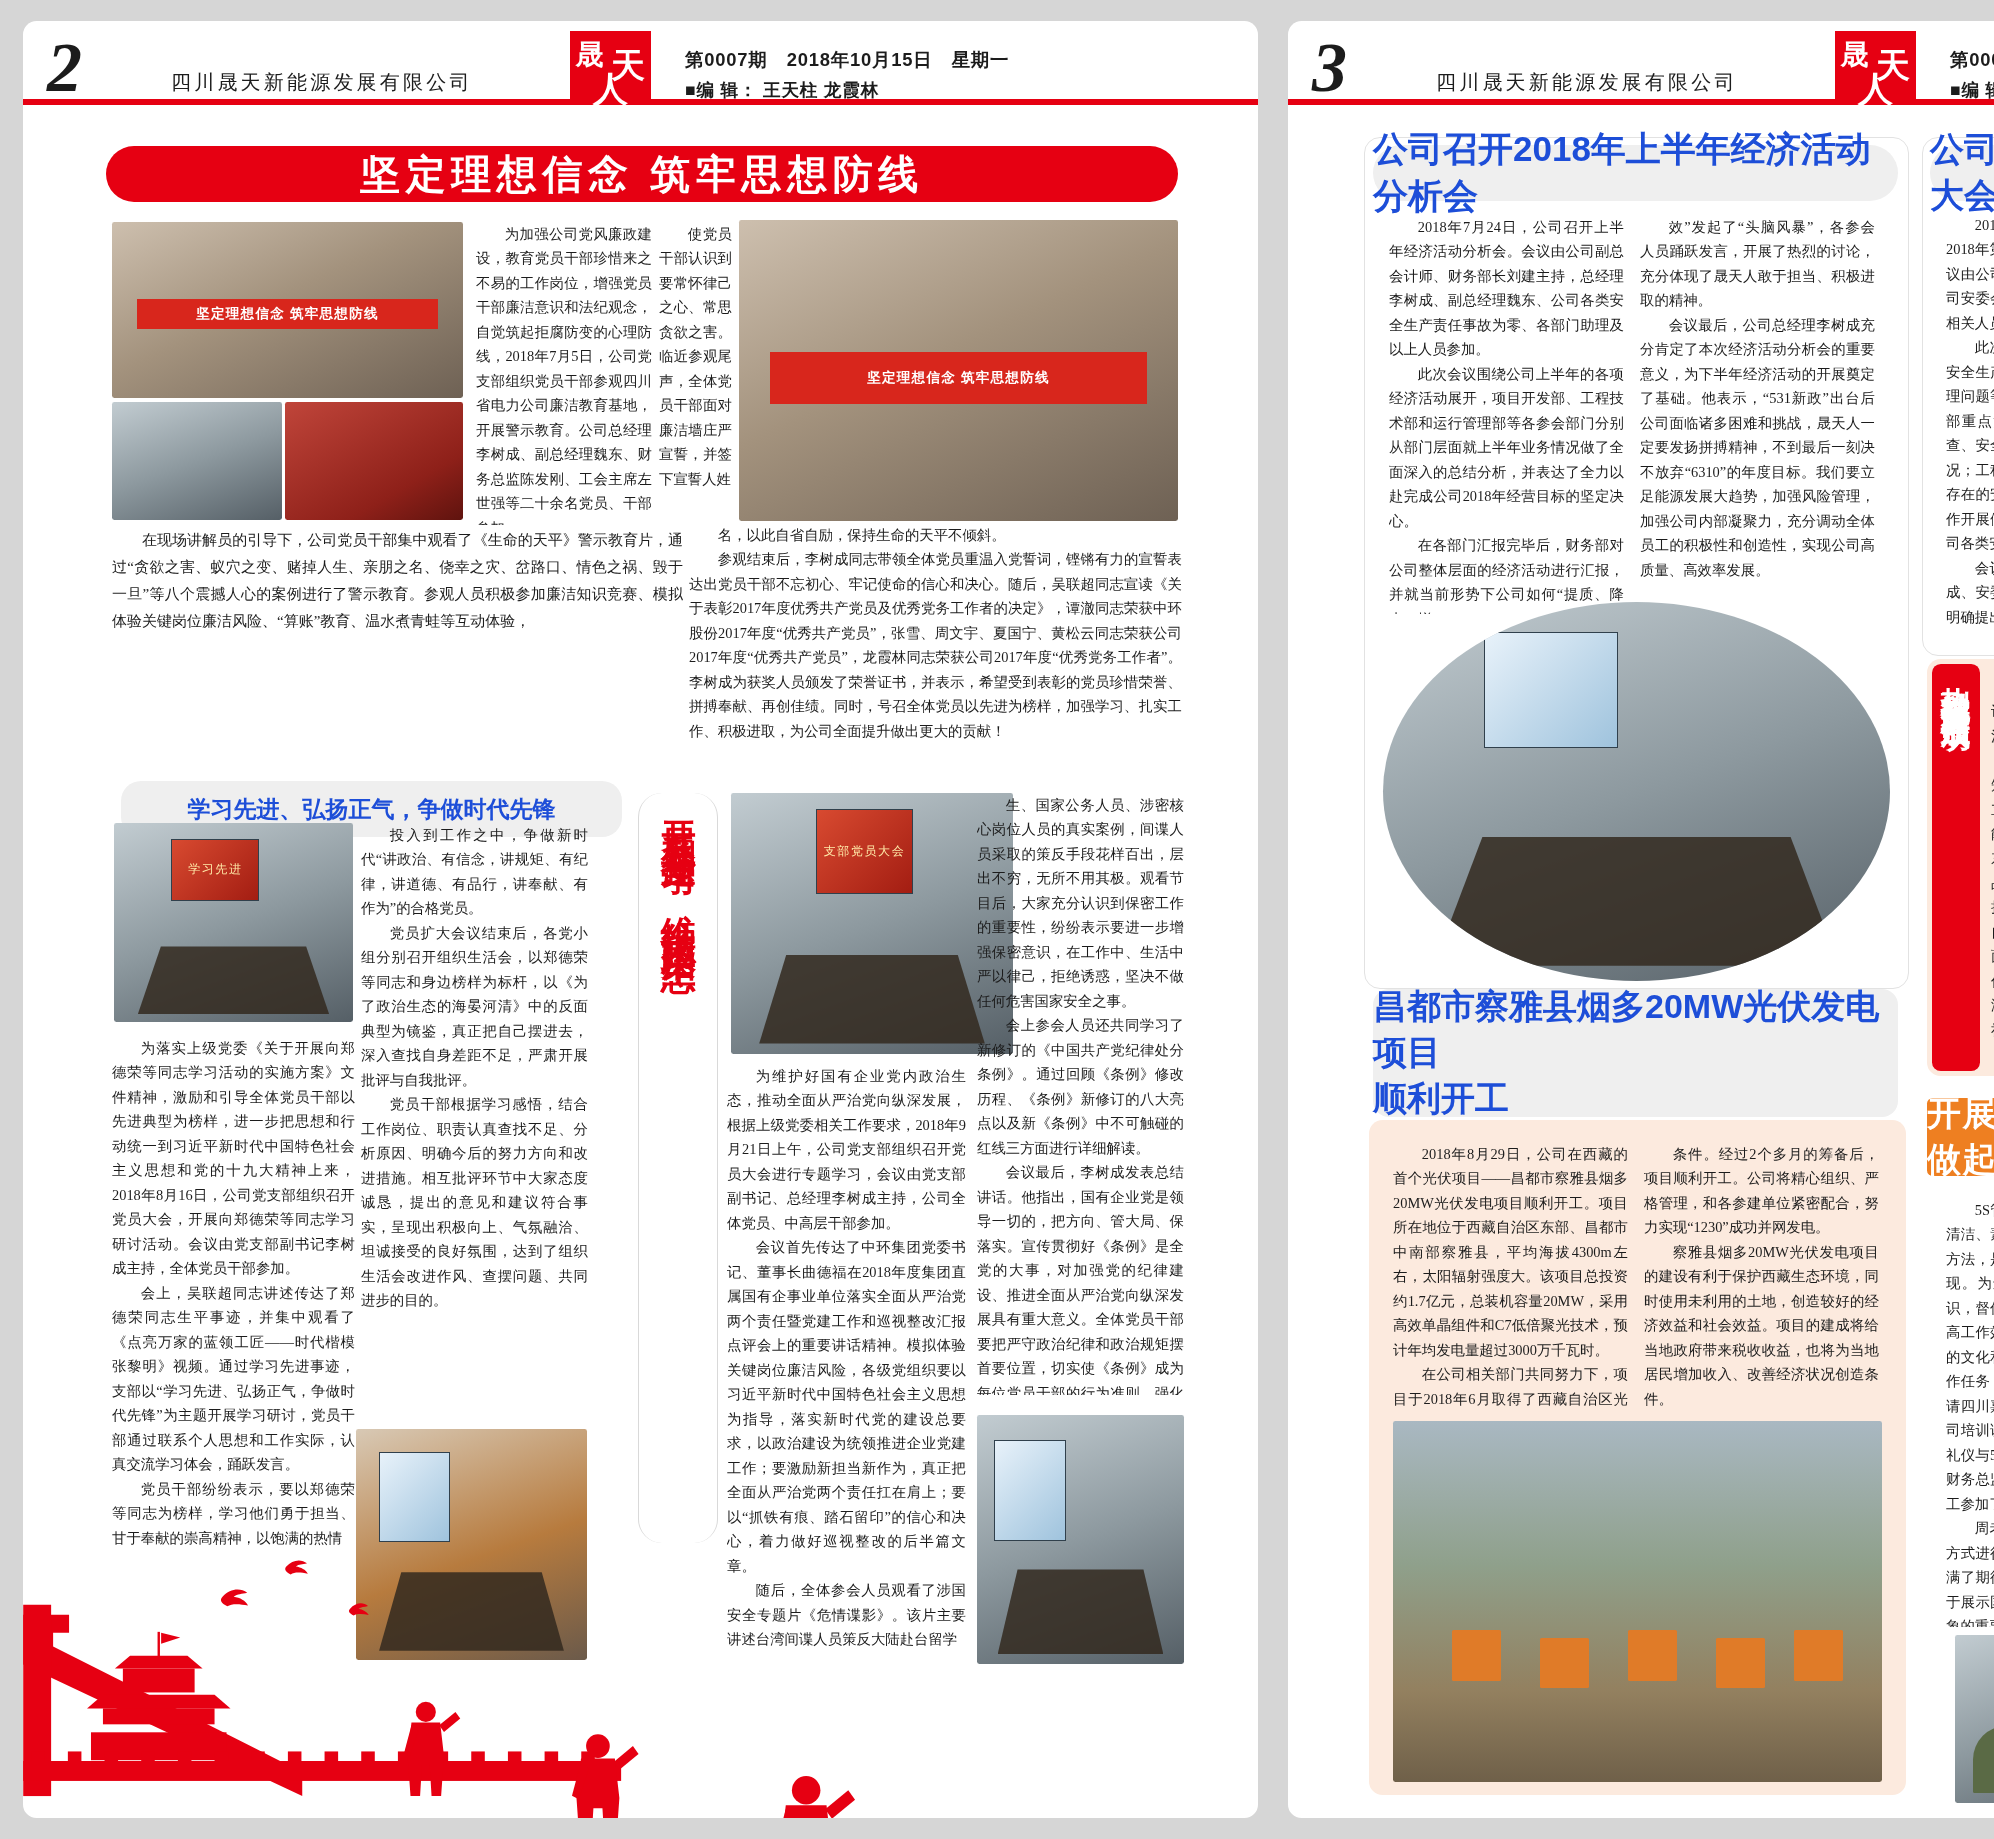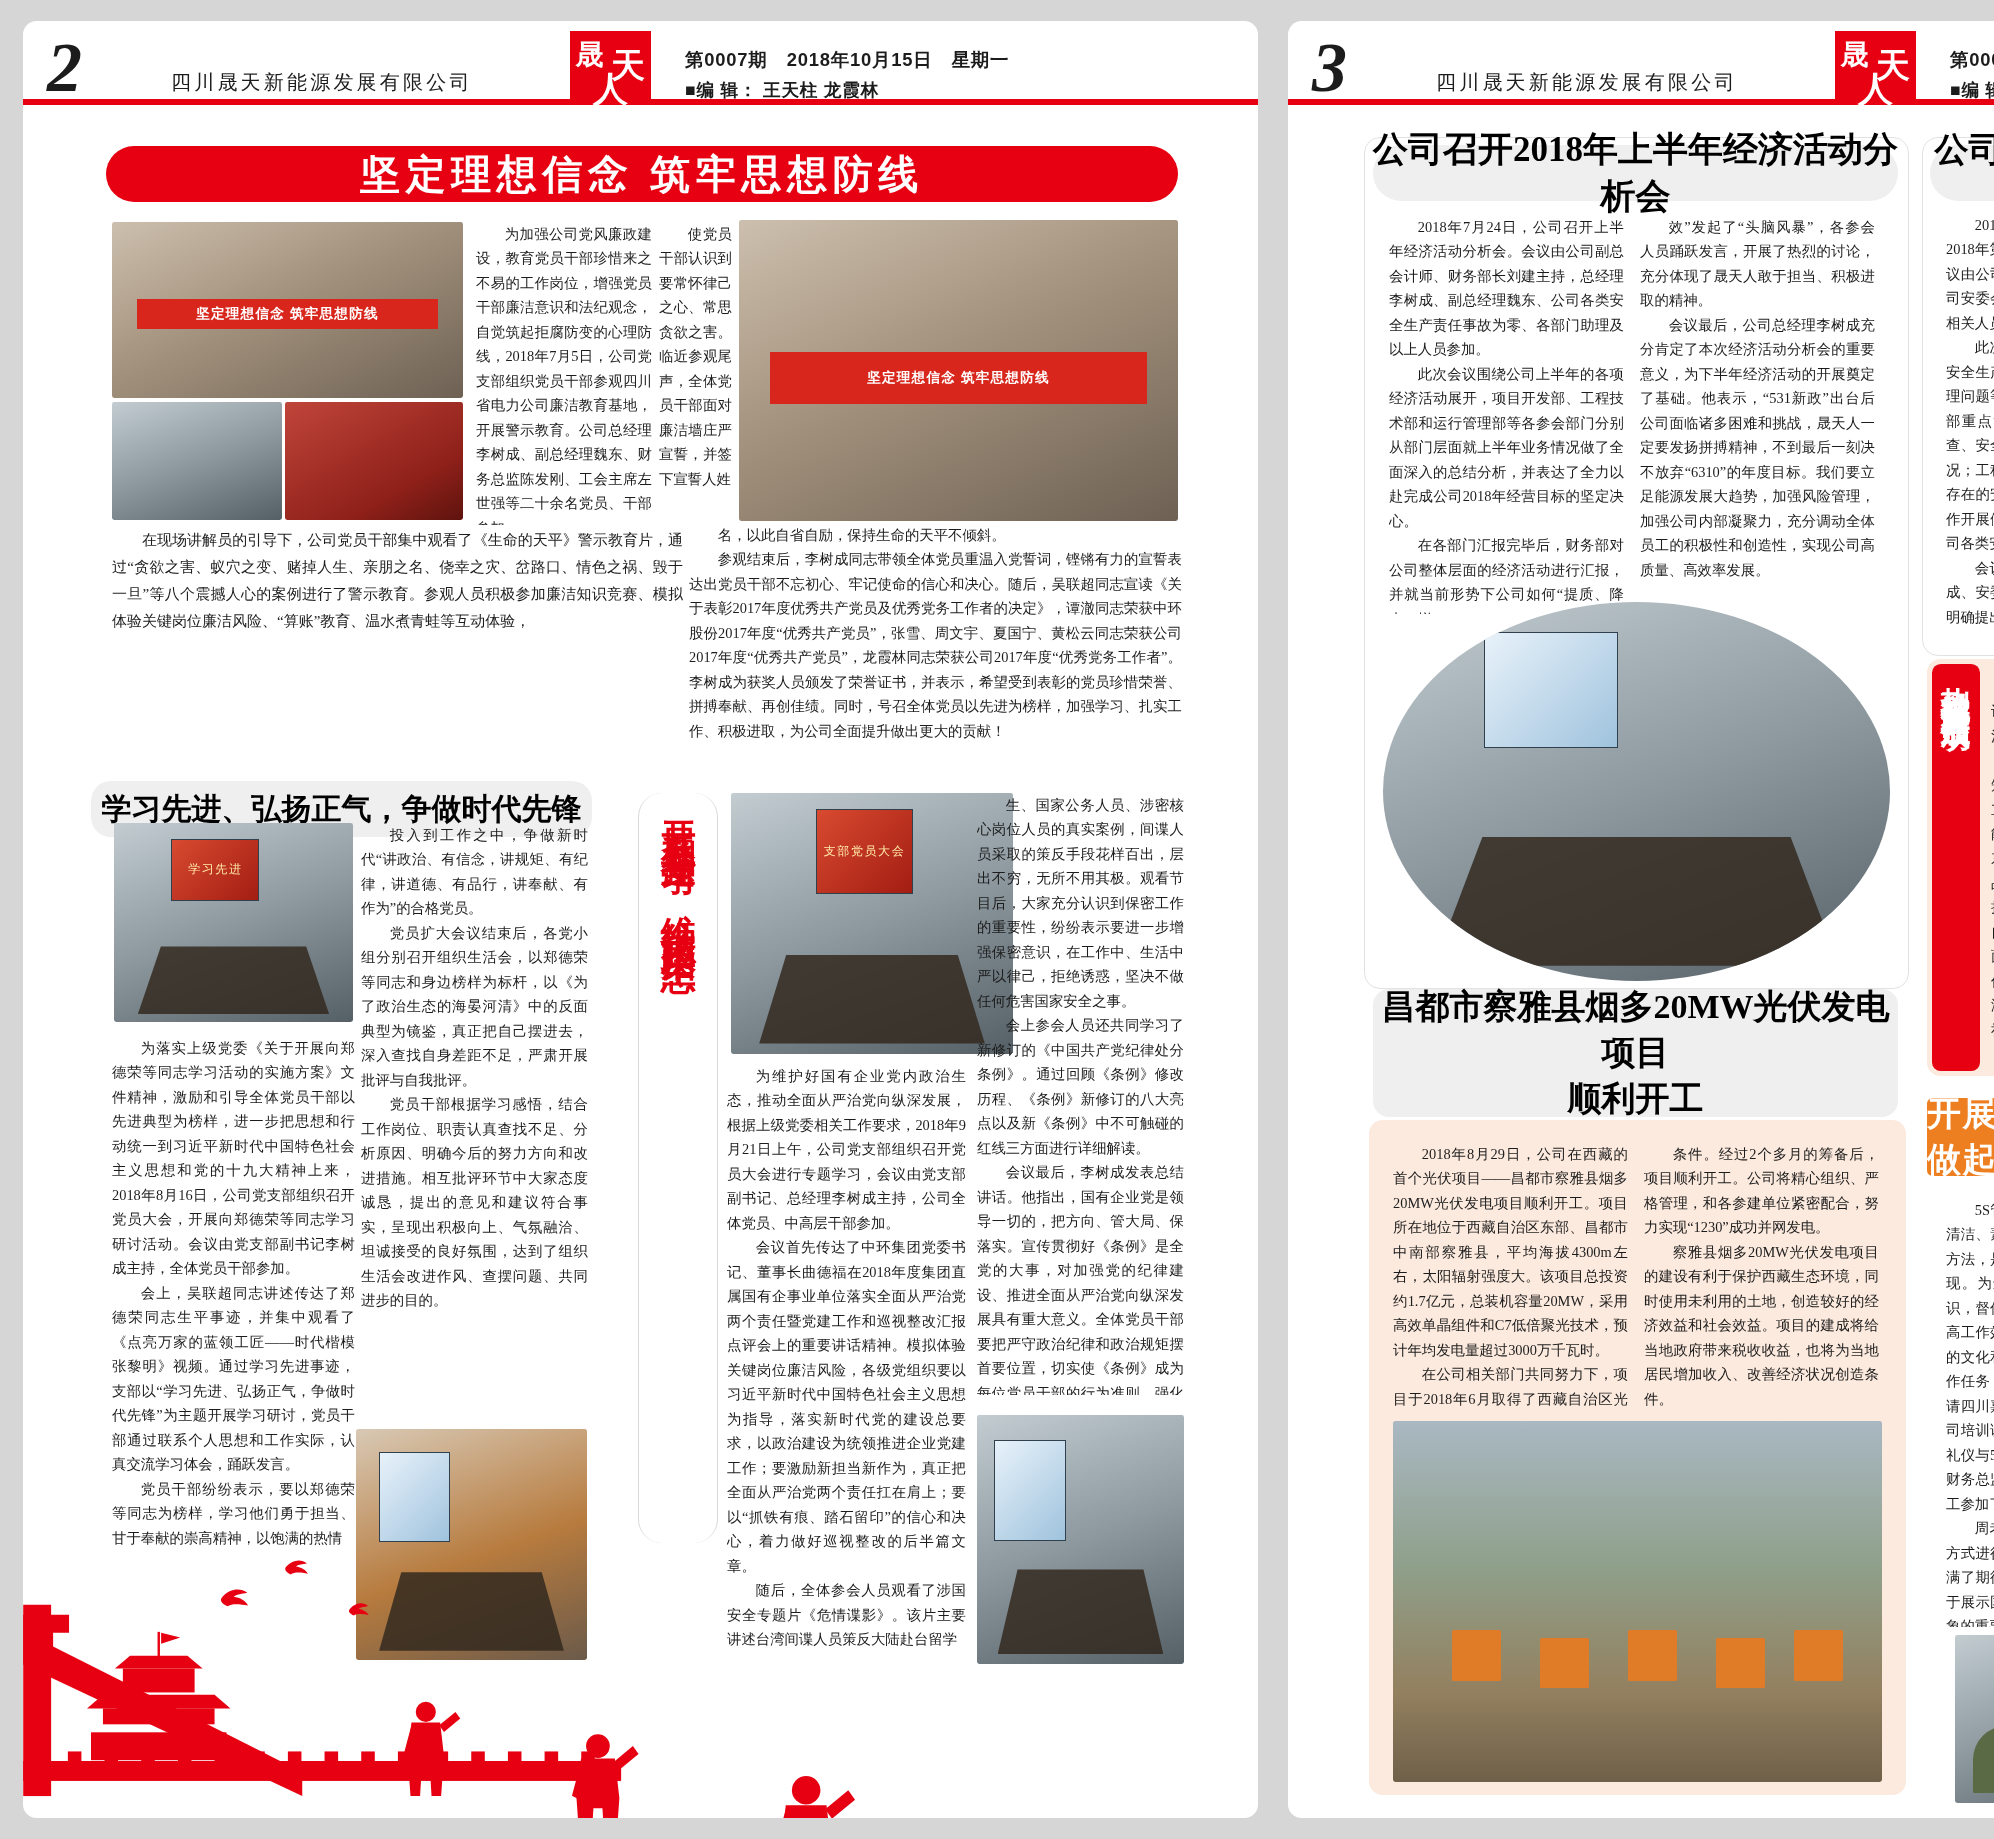--- a/index.html
+++ b/index.html
@@ -14,22 +14,22 @@
   .company{font-size:20px;letter-spacing:3.2px;font-family:"Liberation Sans","DejaVu Sans",sans-serif;}
   .rule{position:absolute;left:0;right:0;top:78px;height:6.4px;background:#e60012;}
   .logo{position:absolute;left:547px;top:10.4px;width:81px;height:74px;background:#e60012;z-index:3;}
   .logo span{position:absolute;color:#fff;font-weight:bold;font-family:"DejaVu Serif","Liberation Serif",serif;}
   .issue{font-family:"Liberation Sans","DejaVu Sans",sans-serif;font-size:18.4px;font-weight:bold;letter-spacing:0.8px;}
   .editors{font-family:"Liberation Sans","DejaVu Sans",sans-serif;font-size:17.6px;font-weight:bold;letter-spacing:0.8px;}
 
   
   .banner-red{background:#e60012;color:#ffffff;display:flex;align-items:center;justify-content:center;
     font-family:"Liberation Sans","DejaVu Sans",sans-serif;font-weight:bold;}
-  .banner-gray{background:#efefef;color:#000000;display:flex;align-items:center;justify-content:center;
-    font-family:Liberation Serif, serif;font-weight:bold;text-align:center;}
+  .banner-gray{background:#efefef;color:#1d4ed8;display:flex;align-items:center;justify-content:center;
+    font-family:Liberation Sans, sans-serif;font-weight:bold;text-align:left;}
   .banner-orange{background:#ee7f21;color:#ffffff;display:flex;align-items:center;justify-content:center;
     font-family:"Liberation Sans","DejaVu Sans",sans-serif;font-weight:bold;}
   .pre{white-space:pre-line;}
 
   
   .tx{overflow:hidden;text-align:justify;}
   .tx p{margin:0;text-indent:2em;text-align:justify;}
   .fs36{font-size:14.4px;line-height:1.7;}
   .fs38{font-size:15px;line-height:1.8;}
   .vstrip{background:#ffffff;border-left:1.2px solid #d9d9d9;border-right:1.2px solid #d9d9d9;border-radius:24px;
@@ -90,21 +90,21 @@
   </div>
 
   <div class="abs tx fs38" style="left:89px;top:506px;width:571px;height:205px;">
       <p>在现场讲解员的引导下，公司党员干部集中观看了《生命的天平》警示教育片，通过“贪欲之害、蚁穴之变、赌掉人生、亲朋之名、侥幸之灾、岔路口、情色之祸、毁于一旦”等八个震撼人心的案例进行了警示教育。参观人员积极参加廉洁知识竞赛、模拟体验关键岗位廉洁风险、“算账”教育、温水煮青蛙等互动体验，</p>
     </div>
   <div class="abs tx fs36" style="left:666px;top:502px;width:493px;height:225px;">
       <p>名，以此自省自励，保持生命的天平不倾斜。</p>
       <p>参观结束后，李树成同志带领全体党员重温入党誓词，铿锵有力的宣誓表达出党员干部不忘初心、牢记使命的信心和决心。随后，吴联超同志宣读《关于表彰2017年度优秀共产党员及优秀党务工作者的决定》，谭澈同志荣获中环股份2017年度“优秀共产党员”，张雪、周文宇、夏国宁、黄松云同志荣获公司2017年度“优秀共产党员”，龙霞林同志荣获公司2017年度“优秀党务工作者”。李树成为获奖人员颁发了荣誉证书，并表示，希望受到表彰的党员珍惜荣誉、拼搏奉献、再创佳绩。同时，号召全体党员以先进为榜样，加强学习、扎实工作、积极进取，为公司全面提升做出更大的贡献！</p>
     </div>
 
-  <div class="abs banner-gray" style="left:68px;top:760px;width:501px;height:56px;border-radius:20px;font-size:30px;">学习先进、弘扬正气，争做时代先锋</div>
+  <div class="abs banner-gray" style="left:98px;top:760px;width:501px;height:56px;border-radius:20px;font-size:23px;">学习先进、弘扬正气，争做时代先锋</div>
   <div class="photo ph-office" style="left:91px;top:802px;width:239px;height:199px;">
     <div class="ph-screen-red" style="left:24%;top:8%;width:36%;height:30%;">学习先进</div>
     <div class="ph-table"></div>
   </div>
   <div class="abs tx fs36" style="left:89px;top:1015px;width:243px;height:519px;">
       <p>为落实上级党委《关于开展向郑德荣等同志学习活动的实施方案》文件精神，激励和引导全体党员干部以先进典型为榜样，进一步把思想和行动统一到习近平新时代中国特色社会主义思想和党的十九大精神上来，2018年8月16日，公司党支部组织召开党员大会，开展向郑德荣等同志学习研讨活动。会议由党支部副书记李树成主持，全体党员干部参加。</p>
       <p>会上，吴联超同志讲述传达了郑德荣同志生平事迹，并集中观看了《点亮万家的蓝领工匠——时代楷模张黎明》视频。通过学习先进事迹，支部以“学习先进、弘扬正气，争做时代先锋”为主题开展学习研讨，党员干部通过联系个人思想和工作实际，认真交流学习体会，踊跃发言。</p>
       <p>党员干部纷纷表示，要以郑德荣等同志为榜样，学习他们勇于担当、甘于奉献的崇高精神，以饱满的热情</p>
     </div>
   <div class="abs tx fs36" style="left:338px;top:802px;width:227px;height:579px;">

